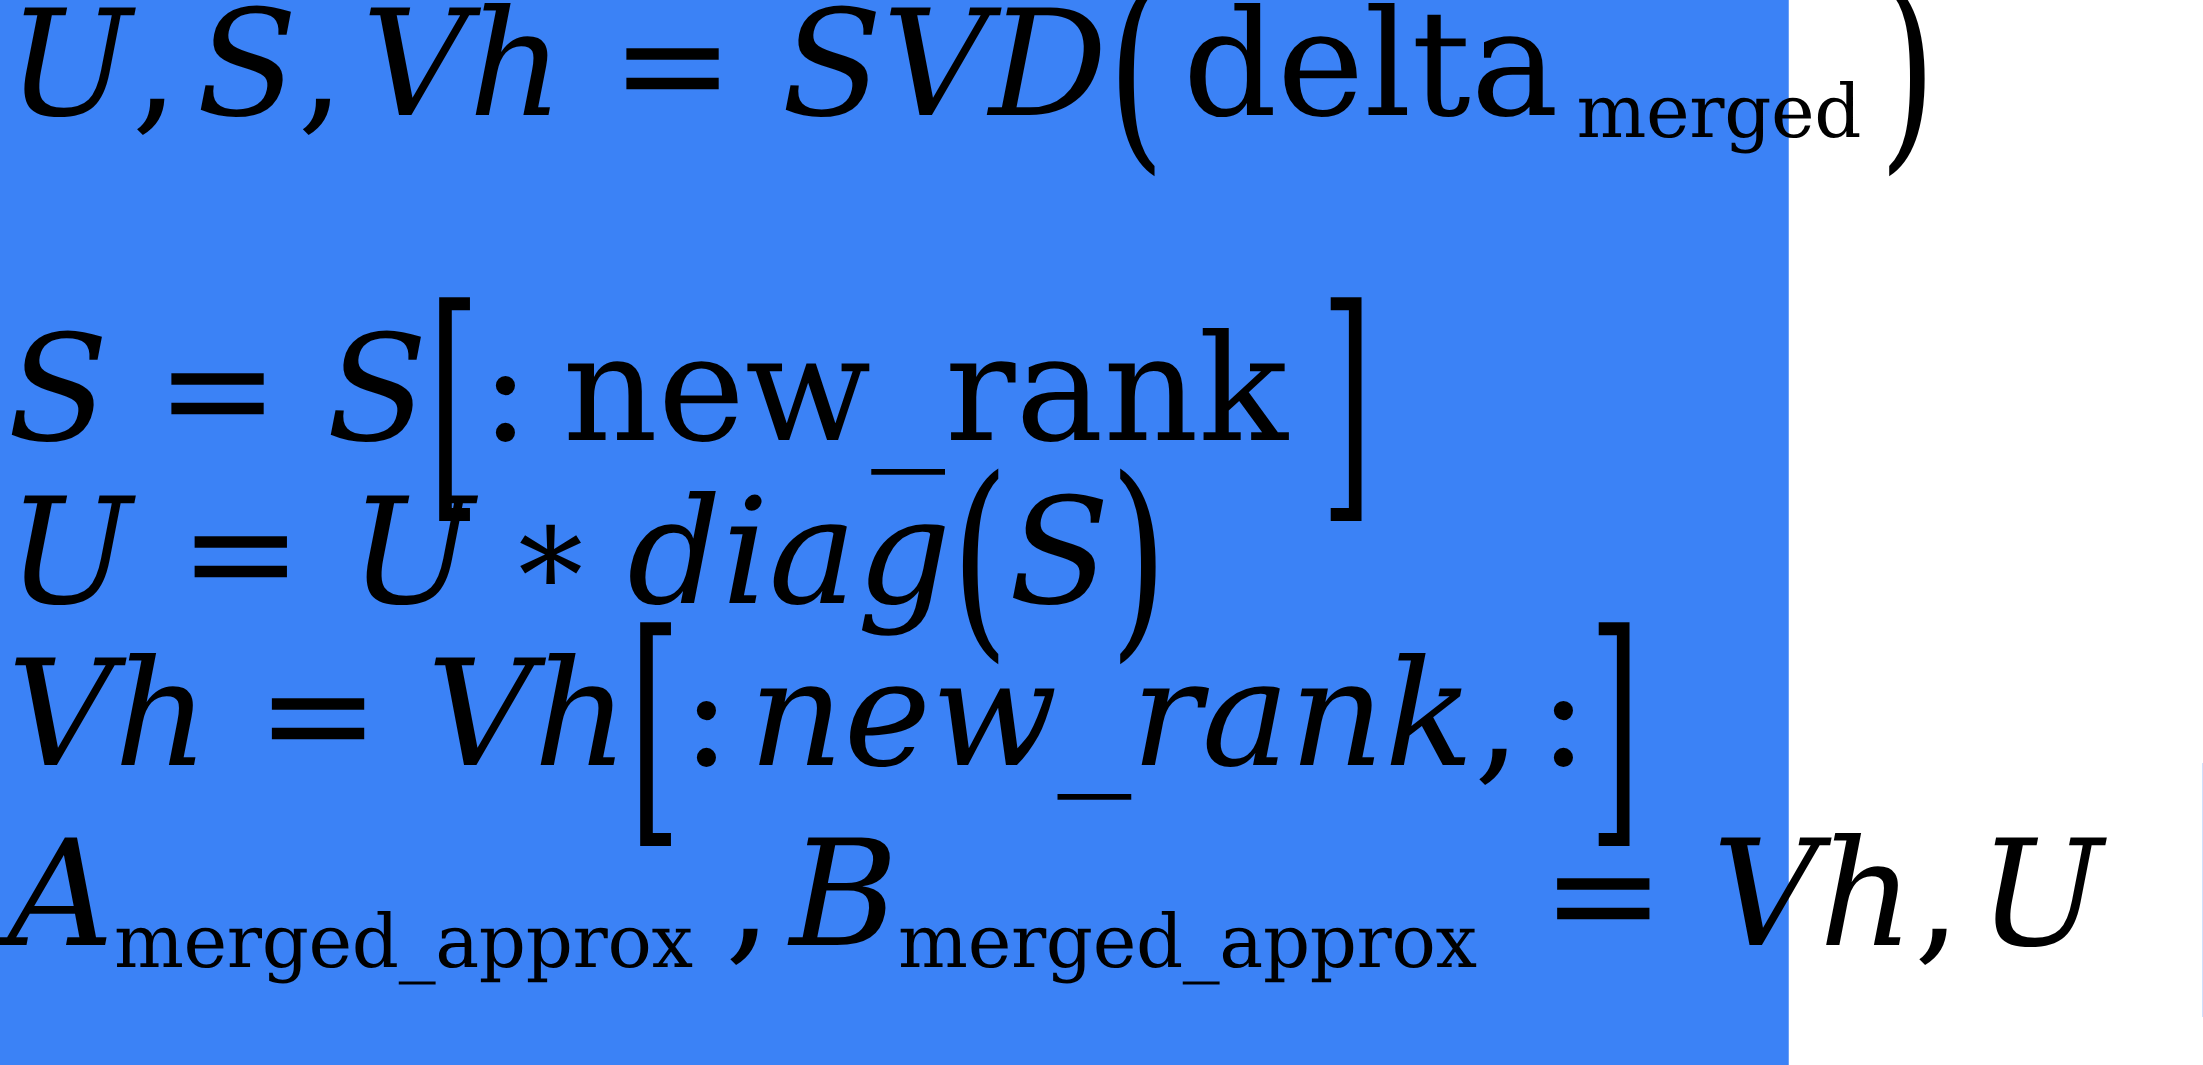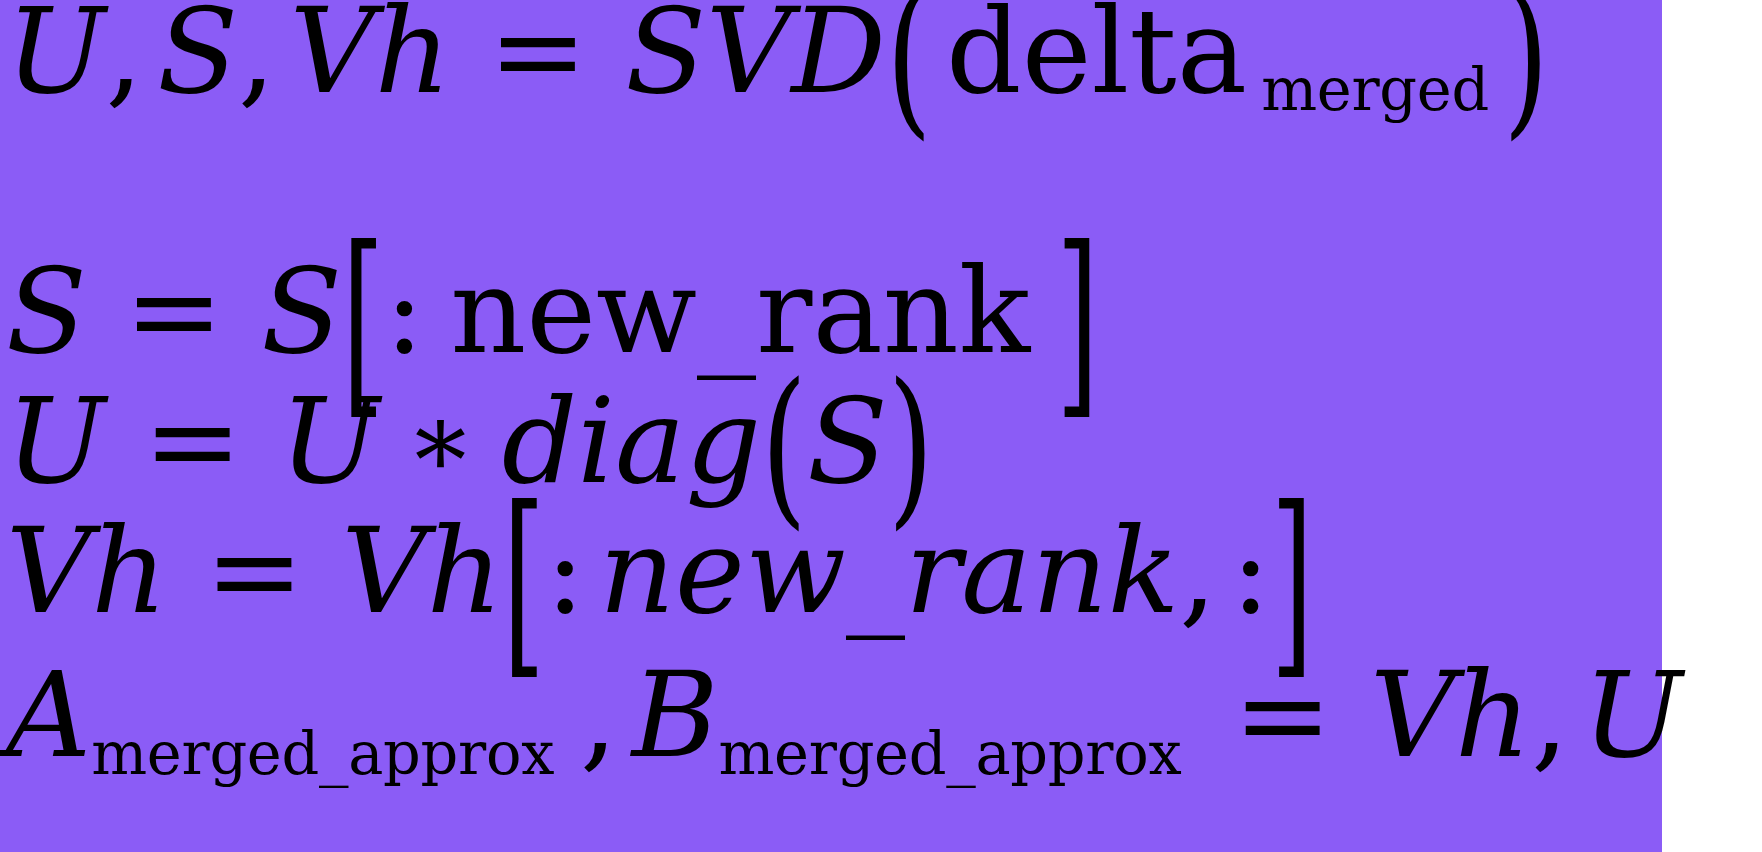--- a/index.html
+++ b/index.html
@@ -12,23 +12,23 @@
     height: 852px;
     overflow: hidden;
     font-family: "DejaVu Serif", "Liberation Serif", serif;
     color: #000000;
   }
 
   #equation-block {
     position: absolute;
     left: 0;
     top: 0;
-    width: 1662px;
+    width: 1431px;
     height: 852px;
-    background: #8b5cf6;
+    background: #3b82f6;
   }
 
   .eq-line {
     position: absolute;
     left: 6px;
     white-space: nowrap;
     font-size: 118px;
     line-height: 1.0;
     color: #000000;
     letter-spacing: 0px;

